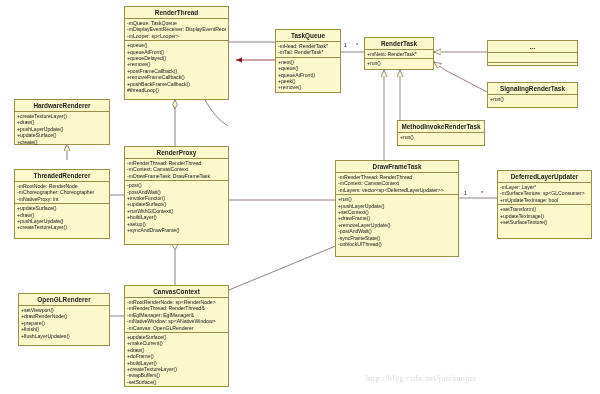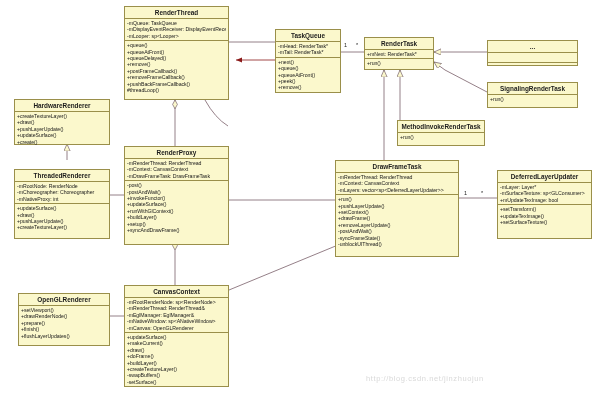--- a/index.html
+++ b/index.html
@@ -43,21 +43,21 @@
   }
   .mult{
     position:absolute;
     font-size:5.5px;
     color:#222;
     z-index:6;
     font-family:"Liberation Sans",sans-serif;
   }
   .watermark{
     position:absolute;
-    font-family:Liberation Sans, sans-serif;
+    font-family:Liberation Serif, serif;
     font-size:7.5px;
     color:#d9d9d9;
     letter-spacing:0.6px;
     z-index:2;
   }
   .empty-title{min-height:9px;}
 </style>
 </head>
 <body>
 

